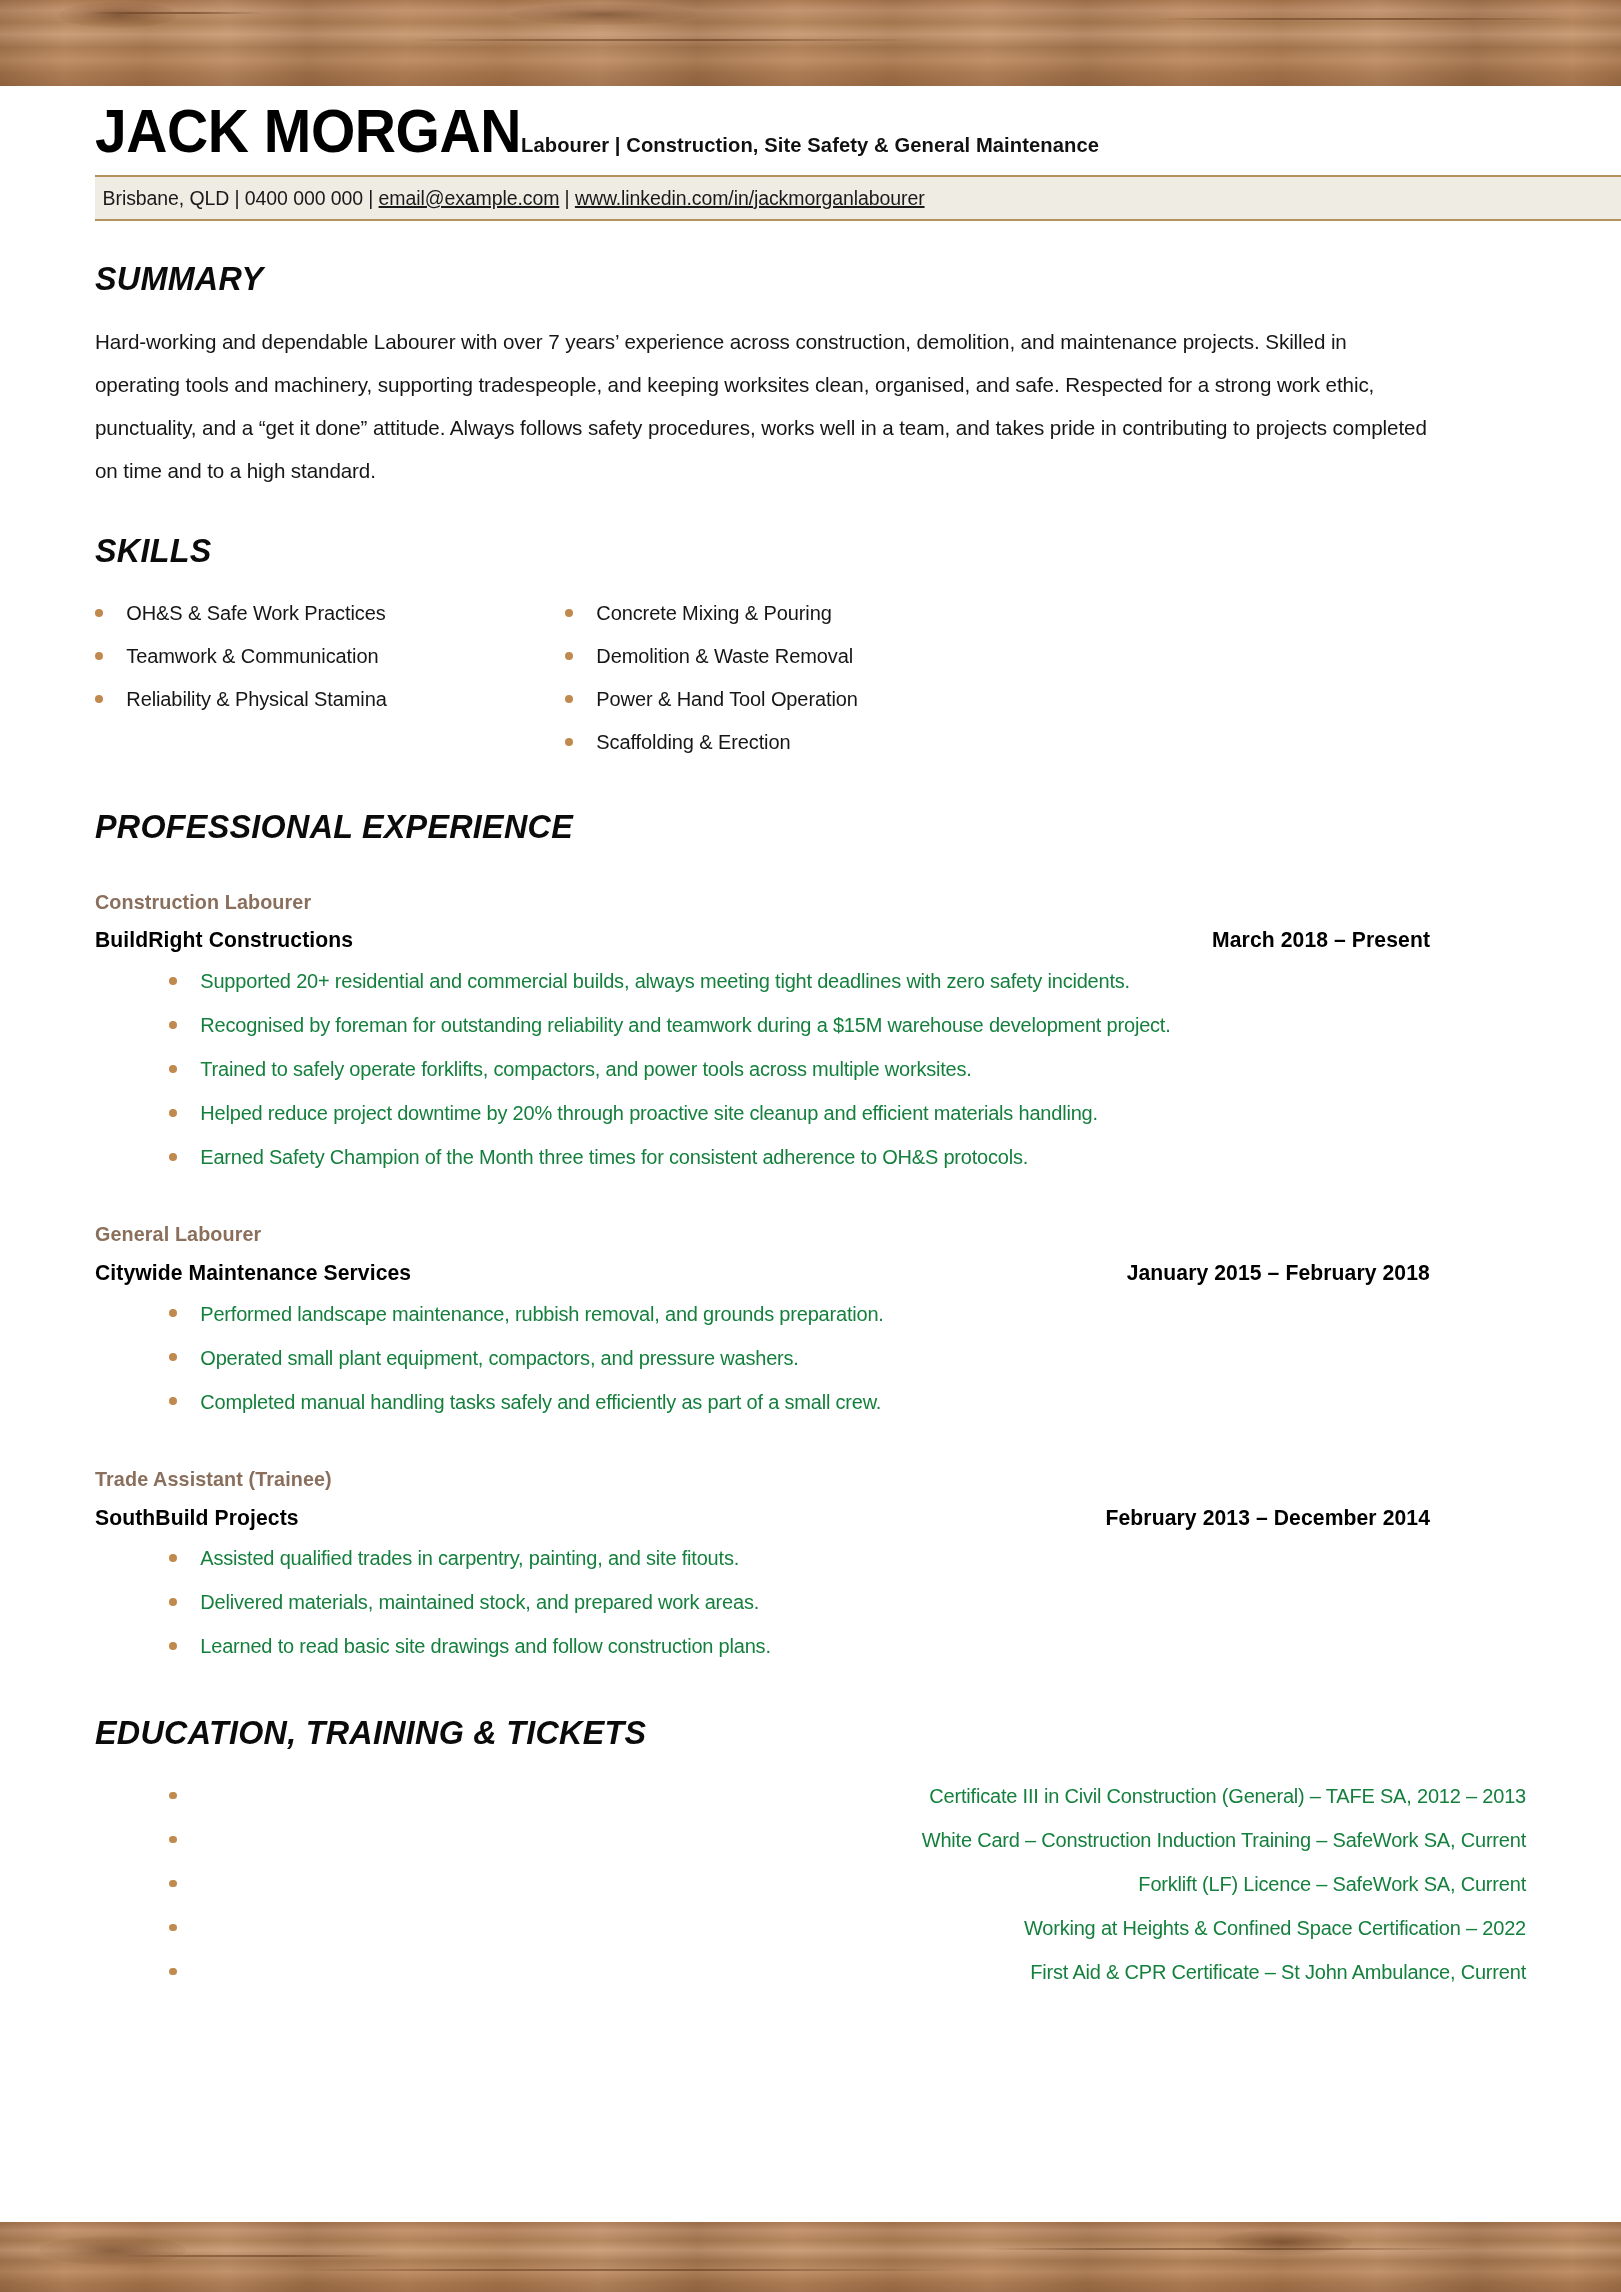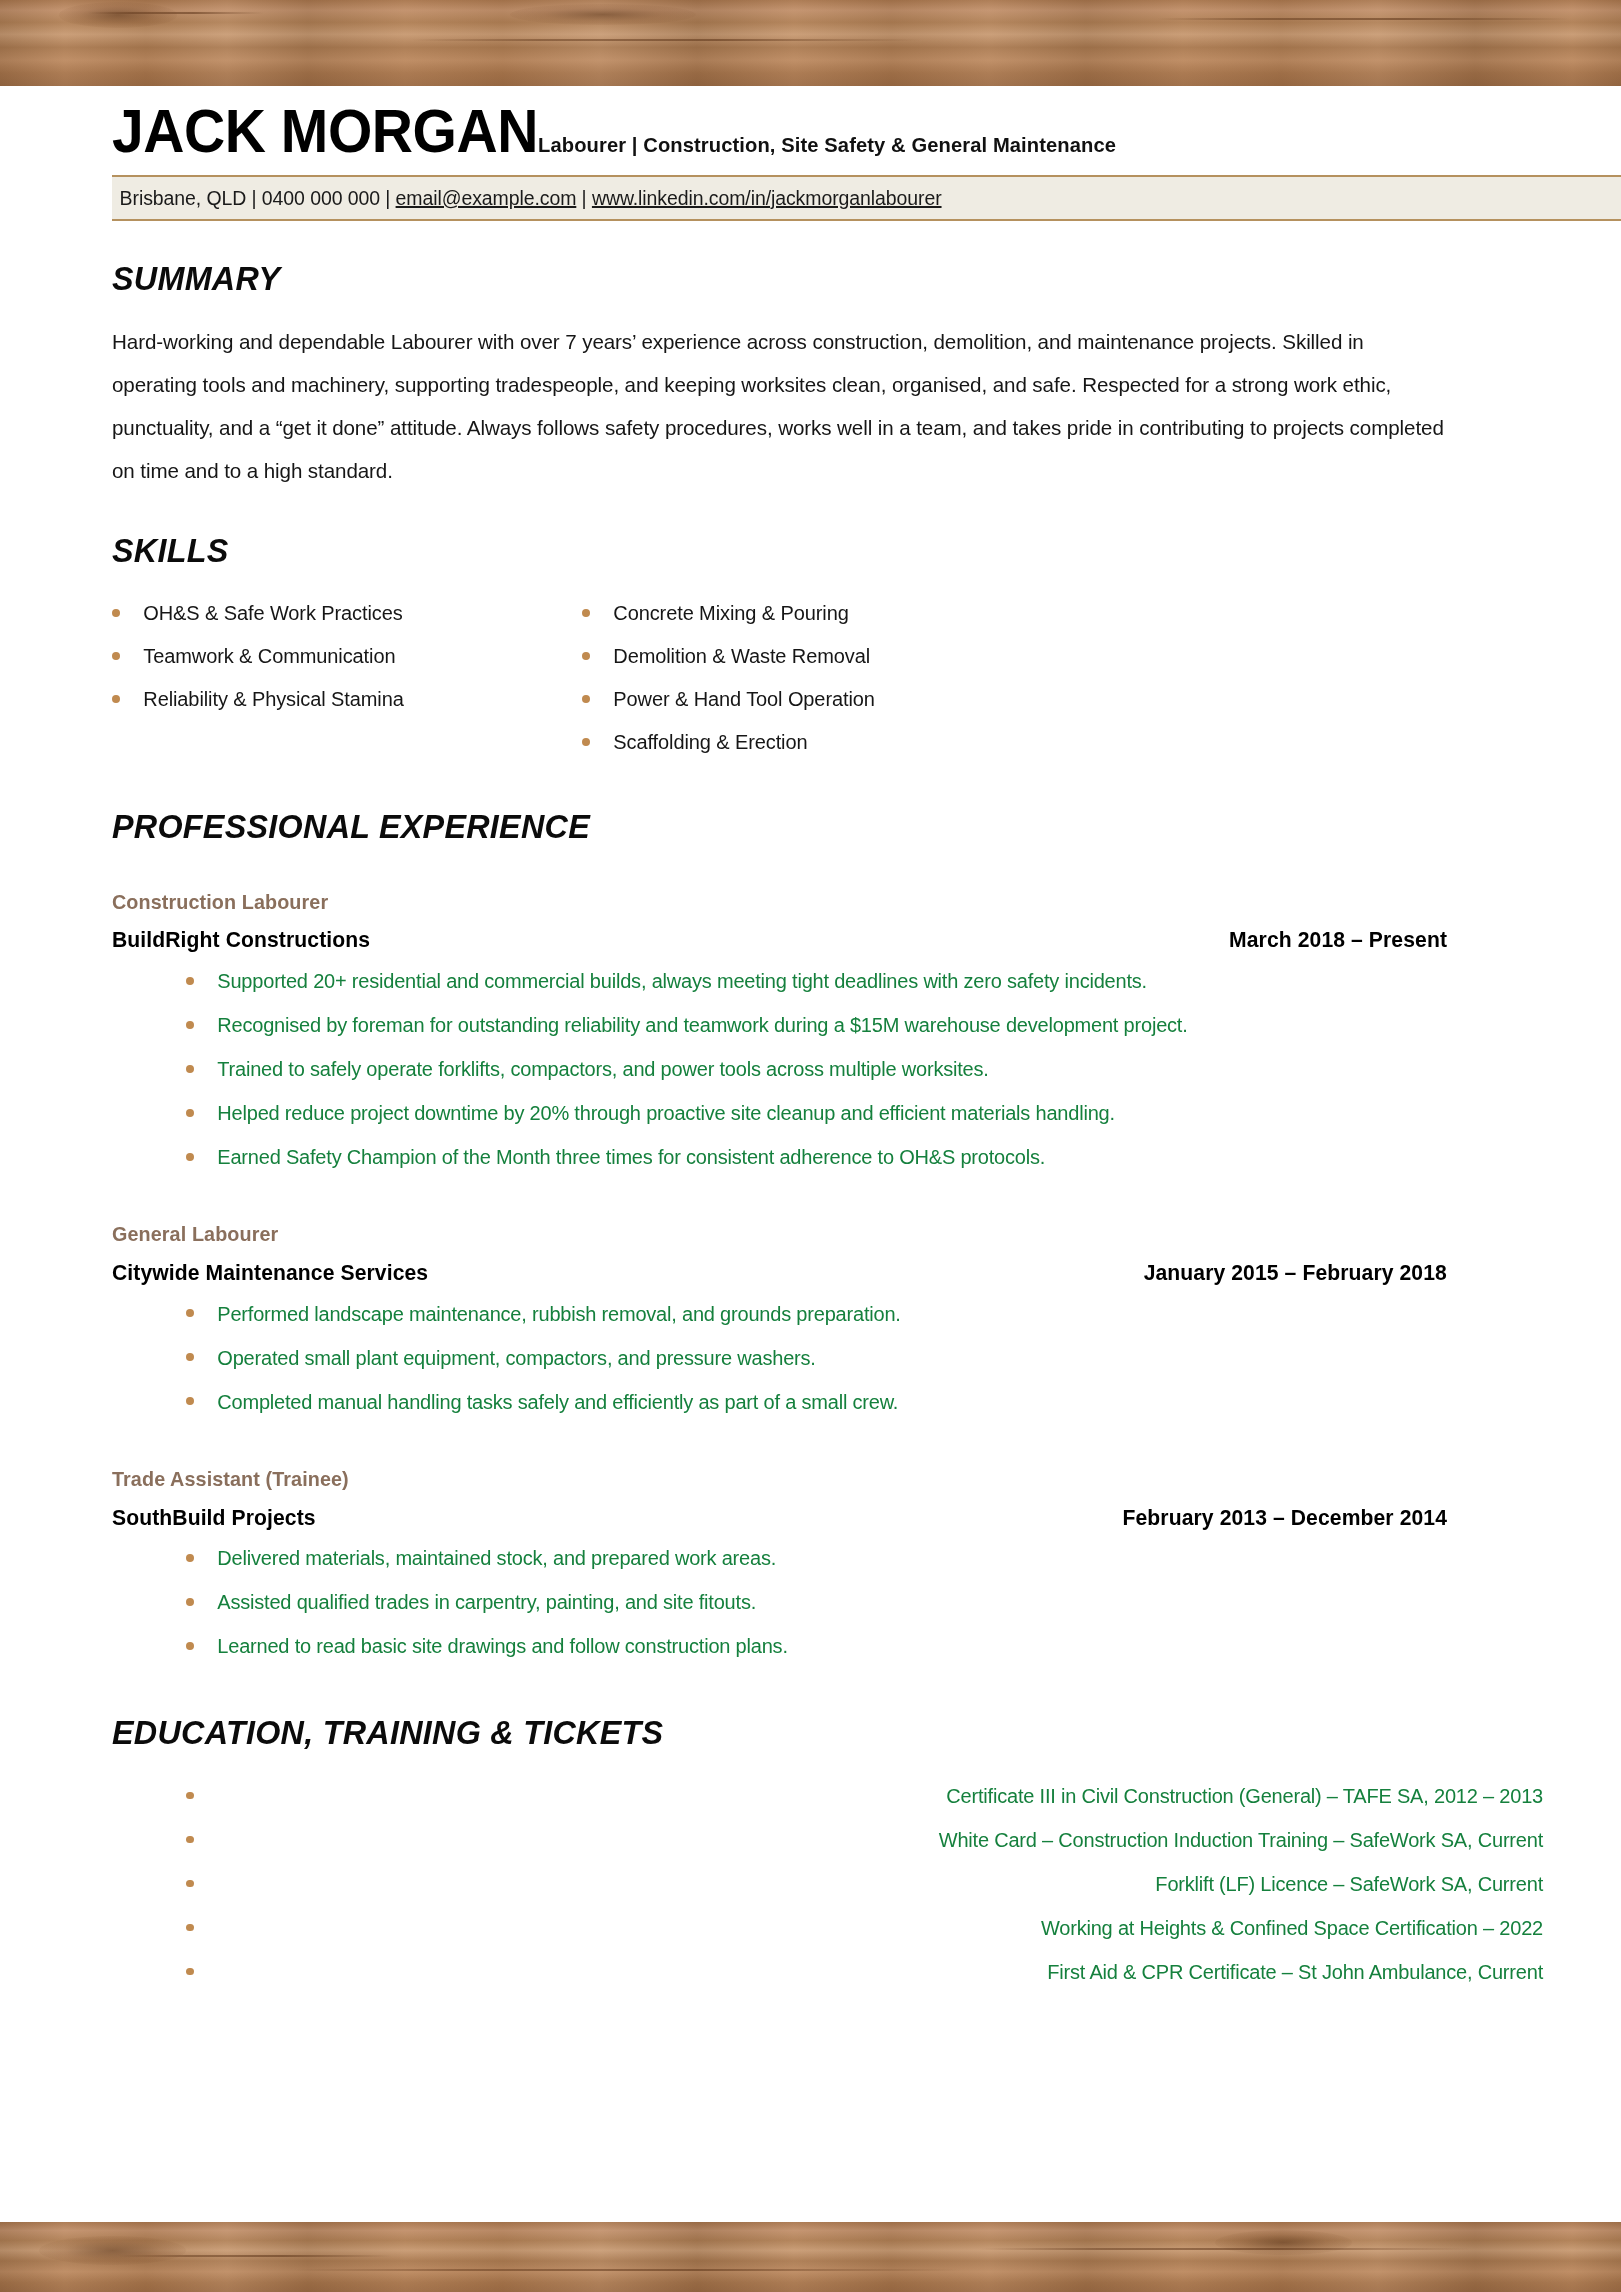--- a/index.html
+++ b/index.html
@@ -59,21 +59,21 @@
   #content {
     position: absolute;
     left: 0;
     top: 86px;
     width: 1621px;
     height: 2136px;
     background: #ffffff;
   }
   .inner {
     position: absolute;
-    left: 112px;
+    left: 95px;
     top: 0;
     width: 1431px;
   }
 
   
   .name-row {
     display: flex;
     align-items: baseline;
     margin-top: 13.7px;
     height: 65px;
@@ -357,25 +357,25 @@
 
       <div class="job" style="margin-top:43px;">
         <div class="job-title">Trade Assistant (Trainee)</div>
         <div class="job-line">
           <div class="employer">SouthBuild Projects</div>
           <div class="dates">February 2013 – December 2014</div>
         </div>
         <ul class="bullets">
           <li>
               <span class="li-dot"></span>
+              <span class="li-text">Assisted qualified trades in carpentry, painting, and site fitouts.</span>
+            </li>
+          <li>
+              <span class="li-dot"></span>
               <span class="li-text">Delivered materials, maintained stock, and prepared work areas.</span>
-            </li>
-          <li>
-              <span class="li-dot"></span>
-              <span class="li-text">Assisted qualified trades in carpentry, painting, and site fitouts.</span>
             </li>
           <li>
               <span class="li-dot"></span>
               <span class="li-text">Learned to read basic site drawings and follow construction plans.</span>
             </li>
         </ul>
       </div>
 
       <div class="section-head" style="margin-top:45px;">EDUCATION, TRAINING &amp; TICKETS</div>
       <ul class="bullets" style="margin-top:21.6px;text-align:right;">

